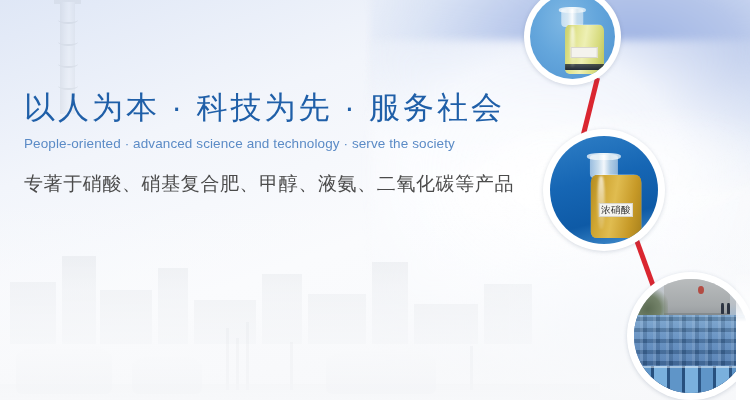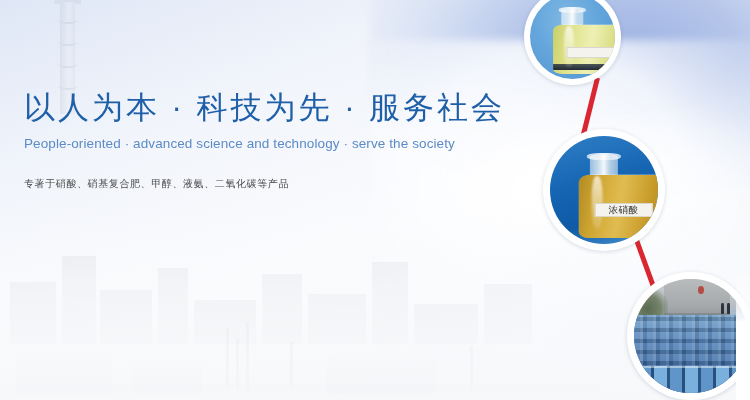--- a/index.html
+++ b/index.html
@@ -176,21 +176,21 @@
     font-size: 25px;
     line-height: 32px;
     letter-spacing: 2px;
     color: #e8323c;
     white-space: nowrap;
   }
   .body-copy {
     margin-top: 18px;
   }
   .body-line {
-    font-size: 10px;
+    font-size: 19px;
     line-height: 28px;
     letter-spacing: 0.6px;
     color: #4b4b4b;
     white-space: nowrap;
   }
 
   
   .connector {
     position: absolute;
     background: #da2630;
@@ -267,28 +267,27 @@
     left: 50%;
     top: -3%;
     transform: translateX(-50%);
     width: 66%;
     height: 9%;
     background: linear-gradient(90deg, rgba(255,255,255,0.7), rgba(244,250,252,0.98), rgba(225,238,246,0.8));
     border-radius: 40%;
   }
   .bottle .body {
     position: absolute;
-    left: 0;
+    left: 12px;
     bottom: 0;
     width: 100%;
     height: 78%;
     border-radius: 16% 16% 12% 12% / 14% 14% 10% 10%;
     overflow: hidden;
     background: rgba(255,255,255,0.25);
-    padding-left: 39px;
   }
   .bottle .liquid {
     position: absolute;
     left: 0;
     bottom: 0;
     width: 100%;
     height: 97%;
   }
   .liquid.pale-yellow {
     background: linear-gradient(100deg, #c9cf6a 0%, #dfe28a 22%, #eef0b4 48%, #d6da7c 78%, #b9c057 100%);

